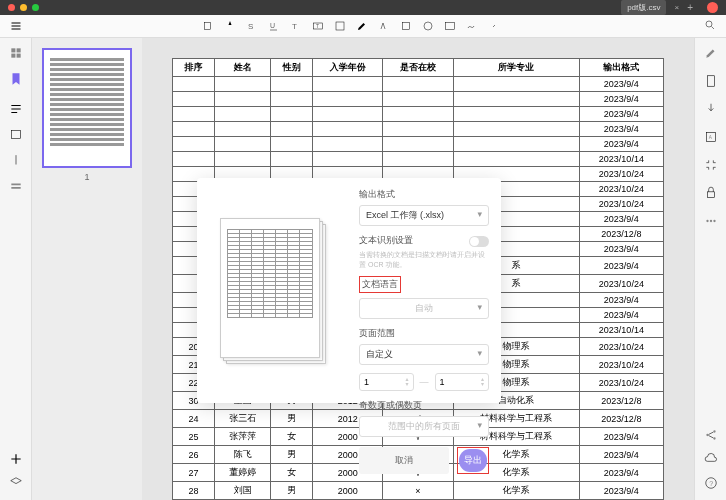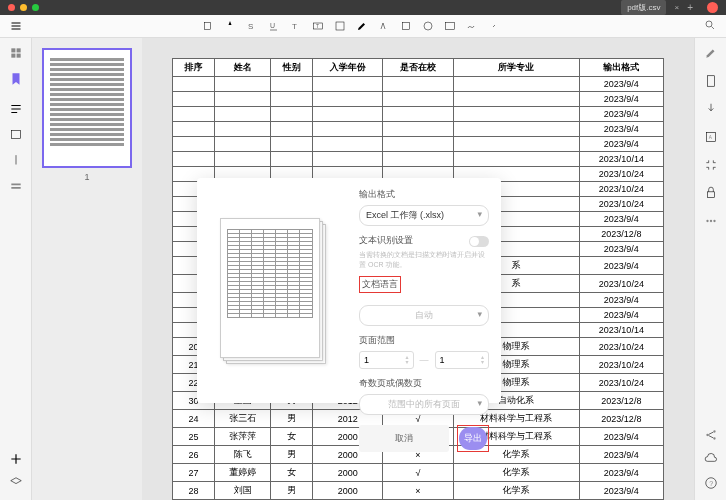--- a/index.html
+++ b/index.html
@@ -53,21 +53,21 @@
     .modal-preview-stack { position: relative; width: 105px; height: 145px; }
     .modal-preview { position: absolute; width: 100px; height: 140px; background: white; border: 1px solid #ccc; padding: 10px 6px; box-shadow: 1px 1px 3px rgba(0,0,0,0.1); }
     .mp1 { top: 0; left: 0; z-index: 3; }
     .mp2 { top: 3px; left: 3px; z-index: 2; }
     .mp3 { top: 6px; left: 6px; z-index: 1; }
     .modal-preview table { width: 100%; font-size: 4px; border-collapse: collapse; }
     .modal-preview td { border: 0.5px solid #999; height: 4px; }
     
     .modal-right { flex: 1; padding: 10px 12px; font-size: 9px; }
     .form-label { color: #555; margin-bottom: 4px; font-size: 9px; }
-    .form-select { width: 100%; border: 1px solid #ddd; border-radius: 9px; padding: 3px 6px; font-size: 9px; color: #333; background: white; position: relative; margin-bottom: 8px; }
+    .form-select { width: 100%; border: 1px solid #ddd; border-radius: 3px; padding: 3px 6px; font-size: 9px; color: #333; background: white; position: relative; margin-bottom: 8px; }
     .form-select::after { content: '▾'; position: absolute; right: 6px; color: #999; }
     .toggle-row { display: flex; align-items: flex-end; justify-content: space-between; margin-bottom: 3px; }
     .toggle { width: 20px; height: 11px; background: #ddd; border-radius: 6px; position: relative; }
     .toggle::after { content: ''; position: absolute; width: 9px; height: 9px; background: white; border-radius: 50%; top: 1px; left: 1px; }
     .form-hint { font-size: 7px; color: #bbb; margin-bottom: 6px; }
     .highlight-box { border: 1.5px solid #e53935; padding: 1px 2px; display: inline-block; }
     .range-row { display: flex; gap: 6px; align-items: center; margin-bottom: 8px; }
     .range-input { flex: 1; border: 1px solid #ddd; border-radius: 3px; padding: 3px 4px; font-size: 9px; display: flex; justify-content: space-between; }
     .range-spinner { color: #ccc; font-size: 6px; line-height: 5px; }
     .range-dash { color: #ccc; }
@@ -724,24 +724,25 @@
       <div class="modal-right">
         <div class="form-label">输出格式</div>
         <div class="form-select">Excel 工作簿 (.xlsx)</div>
 
         <div class="toggle-row">
           <span class="form-label" style="margin:0">文本识别设置</span>
           <div class="toggle"></div>
         </div>
         <div class="form-hint">当需转换的文档是扫描文档时请开启并设置 OCR 功能。</div>
 
-        <div style="margin-bottom:12px"><span class="highlight-box"><span class="form-label" style="margin:0">文档语言</span></span></div>
+        <div style="margin-bottom:5px"><span class="highlight-box"><span class="form-label" style="margin:0">文档语言</span></span></div>
         <div class="form-select disabled-select">自动</div>
 
         <div class="form-label">页面范围</div>
+        <div class="form-select">自定义</div>
 
         <div class="range-row">
           <div class="range-input">
               <span>1</span>
               <span class="range-spinner">▴<br>▾</span>
             </div>
           <span class="range-dash">—</span>
           <div class="range-input">
               <span>1</span>
               <span class="range-spinner">▴<br>▾</span>

